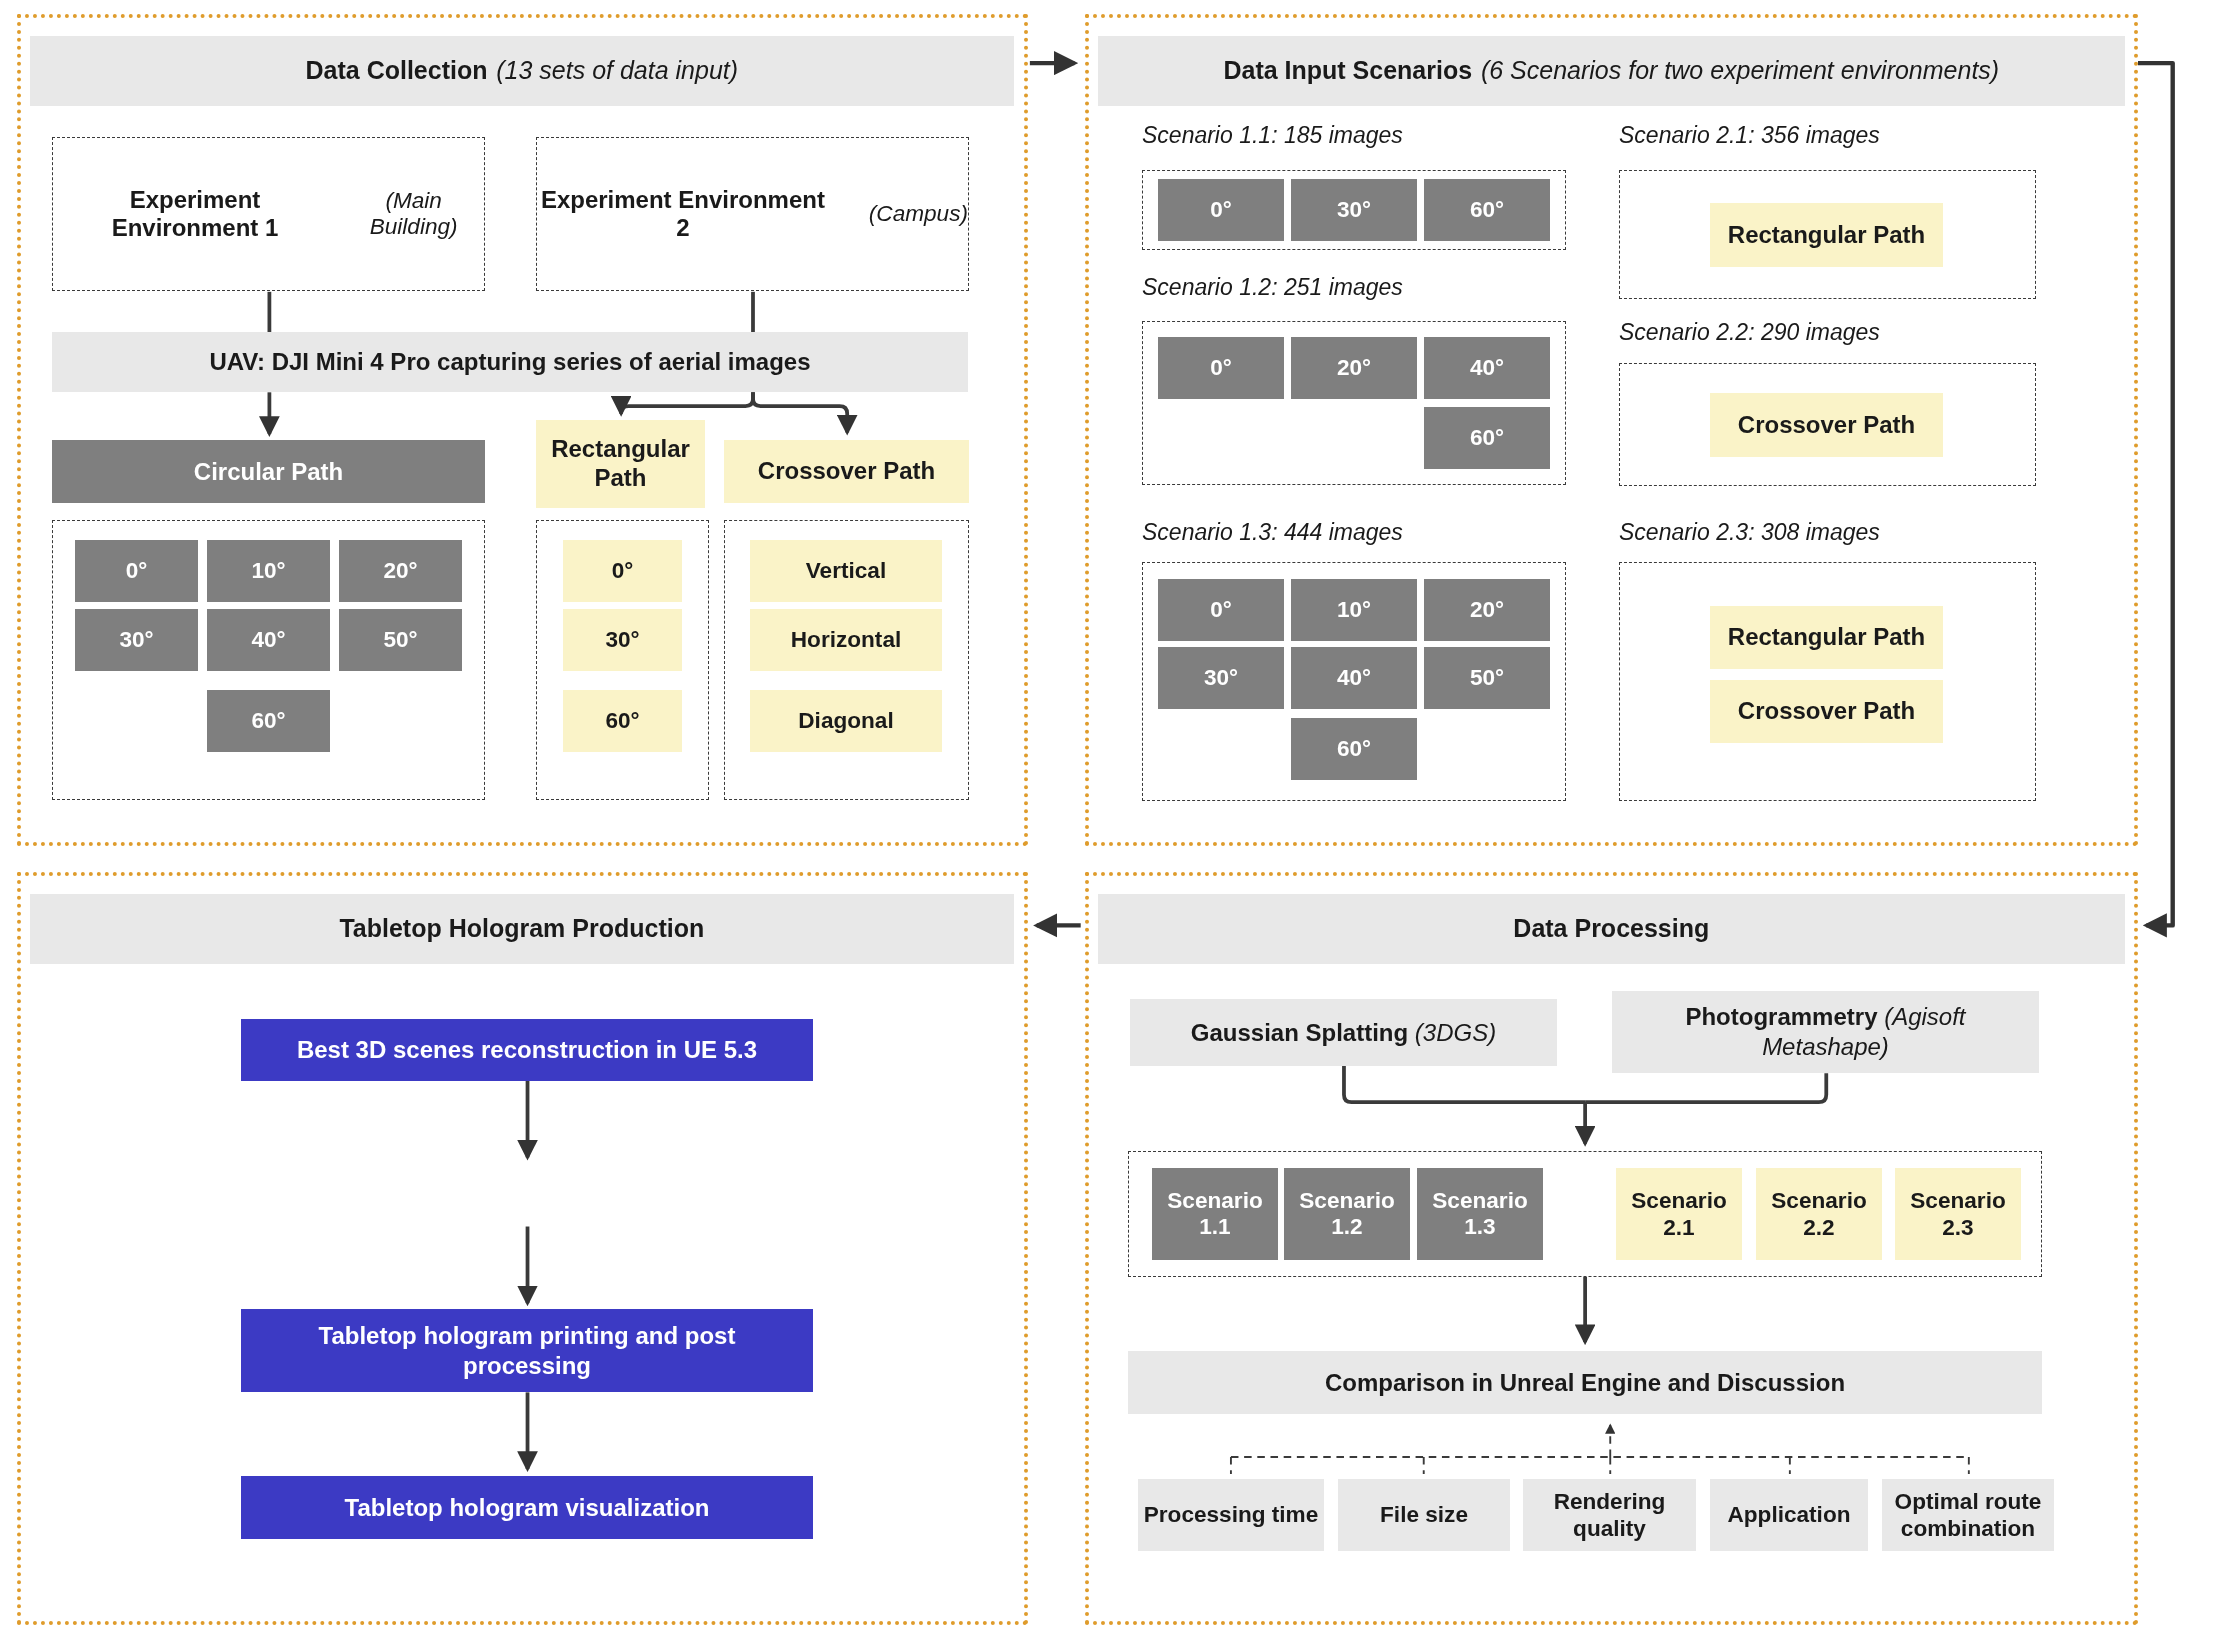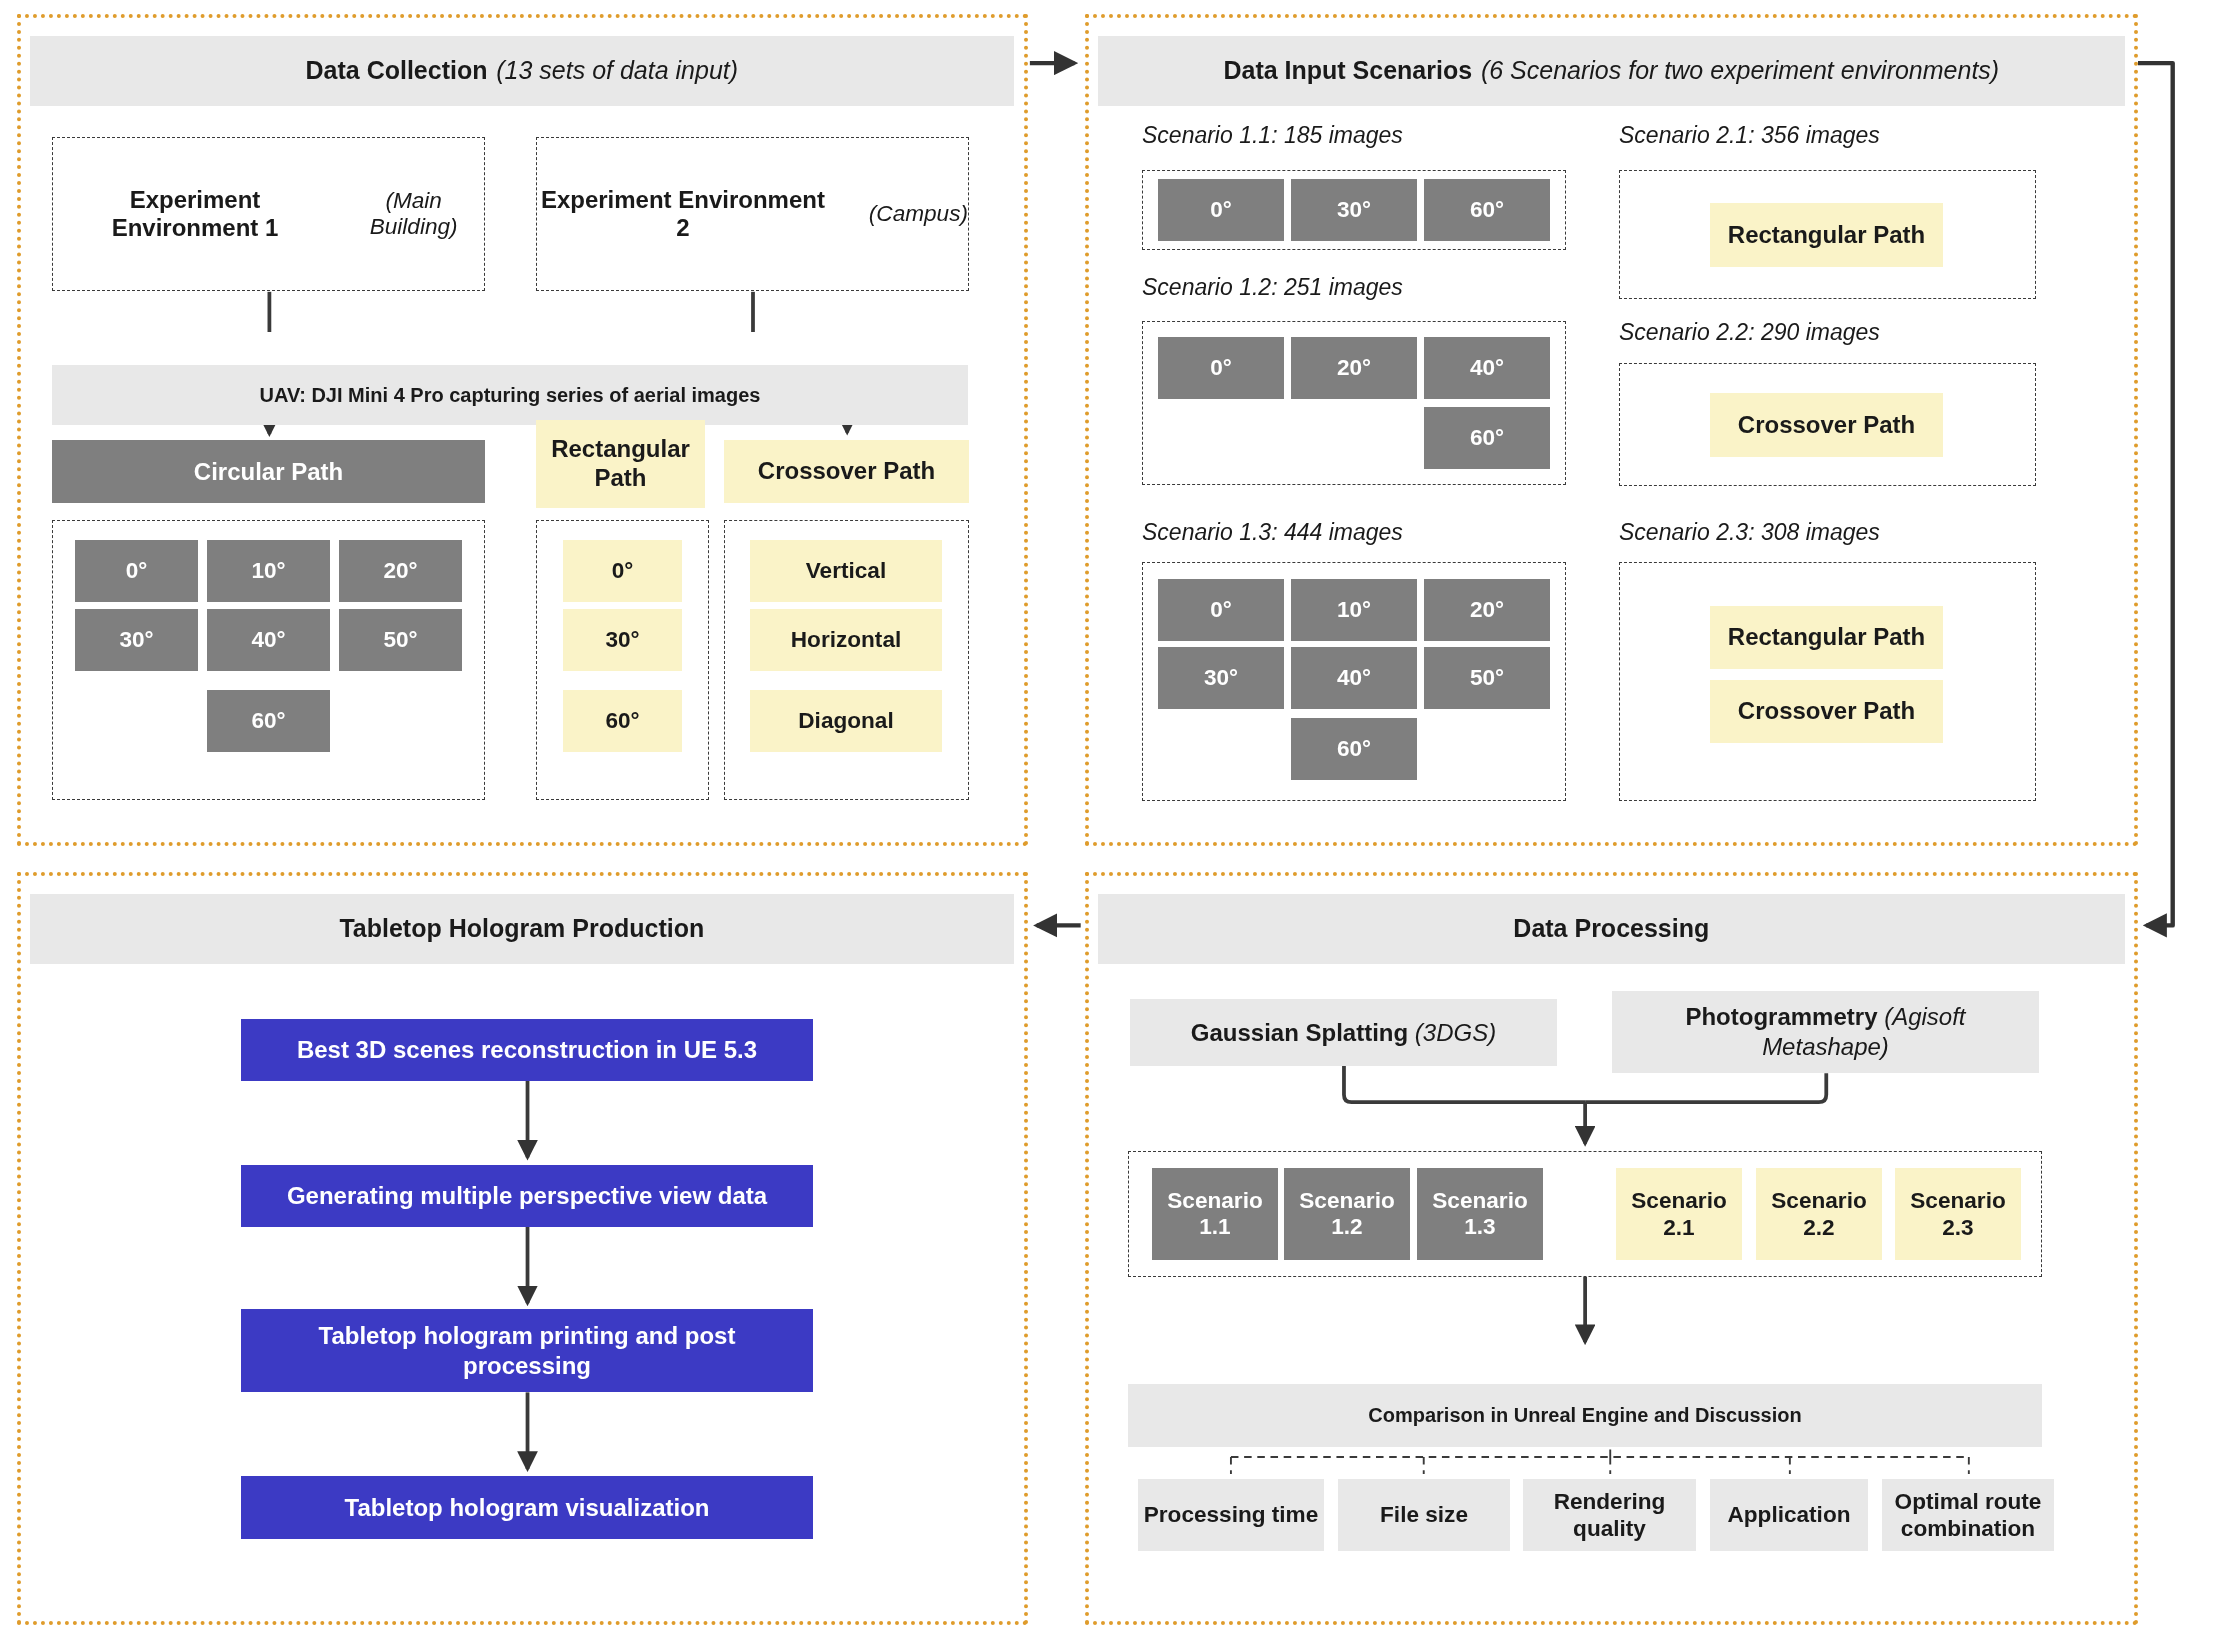--- a/index.html
+++ b/index.html
@@ -10,21 +10,21 @@
   .hdr{background:#E8E8E8;display:flex;align-items:center;justify-content:center;gap:8.8px;
        font-size:25px;white-space:nowrap;}
   .b{font-weight:bold;}
   .i{font-style:italic;}
   .dashed{border:1.9px dashed #3a3a3a;background:#fff;}
   .cent{display:flex;align-items:center;justify-content:center;text-align:center;}
   .col{display:flex;flex-direction:row;align-items:center;justify-content:center;gap:6.3px;text-align:center;}
   .gbox{background:#7F7F7F;color:#ffffff;font-weight:bold;font-size:22.6px;line-height:1.15;}
   .ybox{background:#FAF3C8;color:#1a1a1a;font-weight:bold;font-size:22.6px;line-height:1.2;}
   .bluebox{background:#3C3AC4;color:#ffffff;font-weight:bold;font-size:24px;line-height:1.25;padding:0 25px;}
-  .graybar{background:#E8E8E8;font-weight:bold;font-size:20px;margin-top:33px;}
+  .graybar{background:#E8E8E8;font-weight:bold;font-size:24px;}
   .graycell{background:#E8E8E8;font-weight:bold;font-size:22.6px;line-height:1.2;padding:0 5px;}
   .methodbox{background:#E8E8E8;font-size:24px;line-height:1.25;padding:0 19px;}
   .lbl{font-style:italic;font-size:23px;white-space:nowrap;}
   .ename{font-weight:bold;font-size:24px;}
   .edetail{font-style:italic;font-size:22.6px;}
   svg.overlay{position:absolute;left:0;top:0;width:100%;height:100%;pointer-events:none;overflow:visible;}
   svg .ln{stroke:#3a3a3a;stroke-width:6;fill:none;}
   svg .ln7{stroke:#333333;stroke-width:7;fill:none;stroke-linejoin:round;}
   svg .dsh{stroke:#3a3a3a;stroke-width:3;fill:none;stroke-dasharray:12 9;}
 </style>
@@ -142,21 +142,20 @@
       <path class="ln" d="M806,326 V448" marker-end="url(#ah)"></path>
       <path class="ln" d="M806,558 V680" marker-end="url(#ah)"></path>
       <path class="ln" d="M806,822 V944" marker-end="url(#ah)"></path>
     </svg>
 
     <div class="abs hdr" style="left:8.8px;top:17.6px;width:984px;height:70px;">
       <span class="b">Tabletop Hologram Production</span>
     </div>
 
     <div class="abs bluebox cent" style="left:220px;top:143px;width:572px;height:62px;">Best 3D scenes reconstruction in UE 5.3</div>
-    <div class="abs bluebox cent" style="left:220px;top:289px;width:572px;height:62px;">Generating multiple perspective view data</div>
     <div class="abs bluebox cent" style="left:220px;top:433px;width:572px;height:83px;">Tabletop hologram printing and post processing</div>
     <div class="abs bluebox cent" style="left:220px;top:600px;width:572px;height:63px;">Tabletop hologram visualization</div>
   </section>
 
   <section class="panel" style="left:1085px;top:872px;width:1053px;height:753px;">
     <svg class="overlay" viewBox="0 0 1664 1186" width="1044" height="744">
       <path class="ln" d="M406,302 V348 Q406,360 418,360 H790"></path>
       <path class="ln" d="M1174,314 V348 Q1174,360 1162,360 H790"></path>
       <path class="ln" d="M790,360 V426" marker-end="url(#ah)"></path>
       <path class="ln" d="M790,638 V742" marker-end="url(#ah)"></path>

